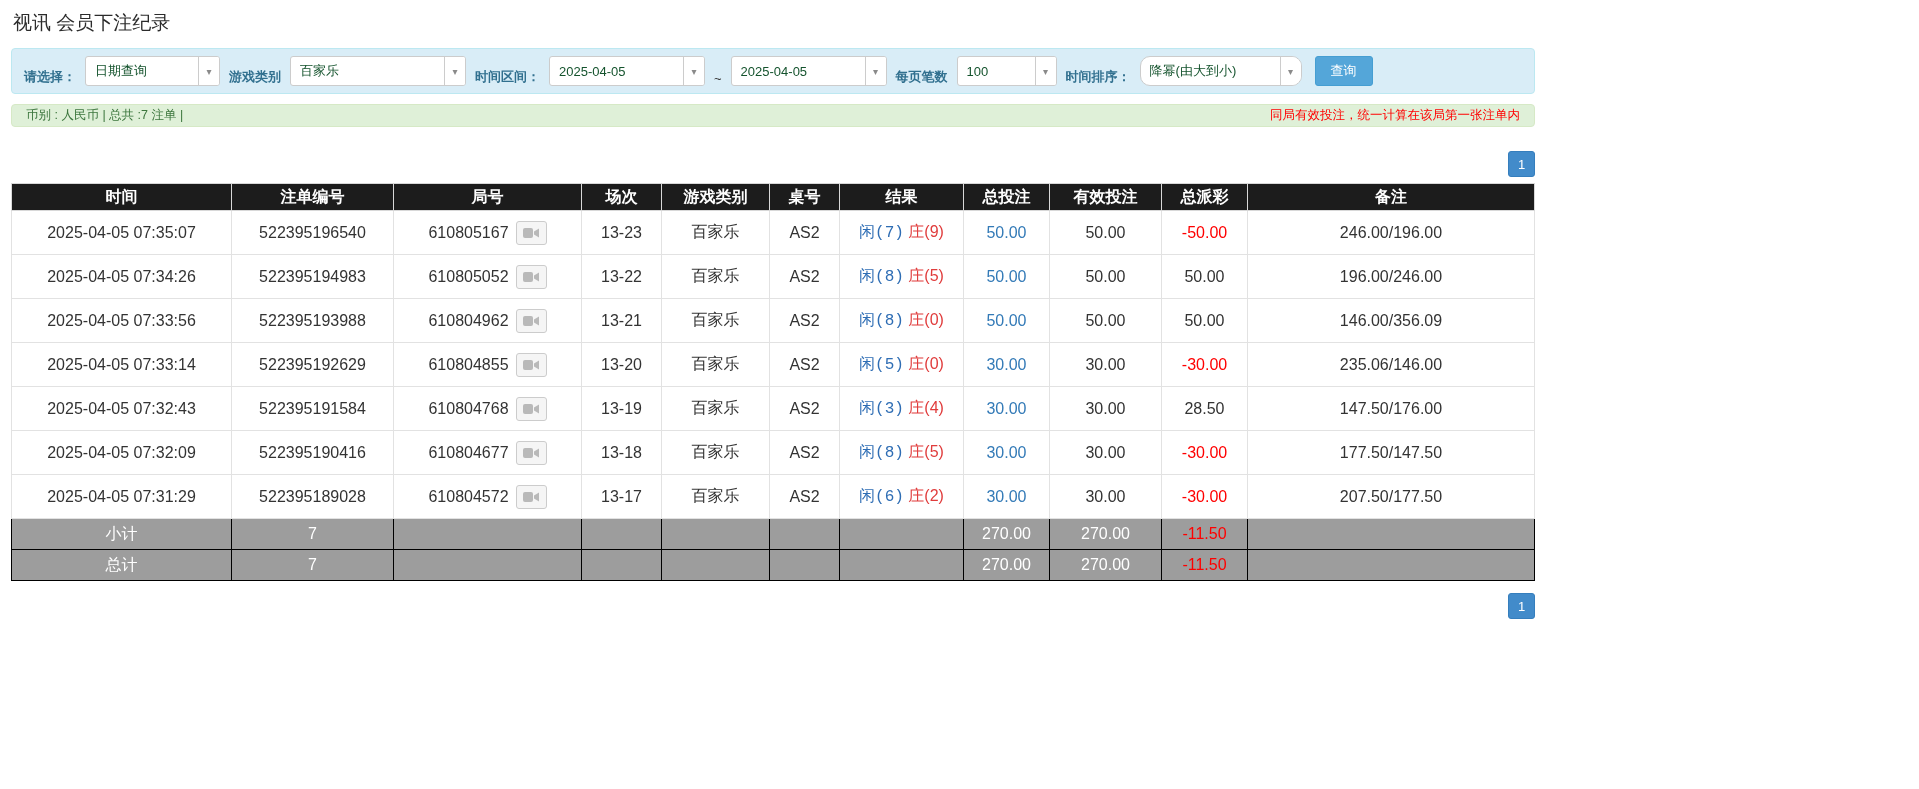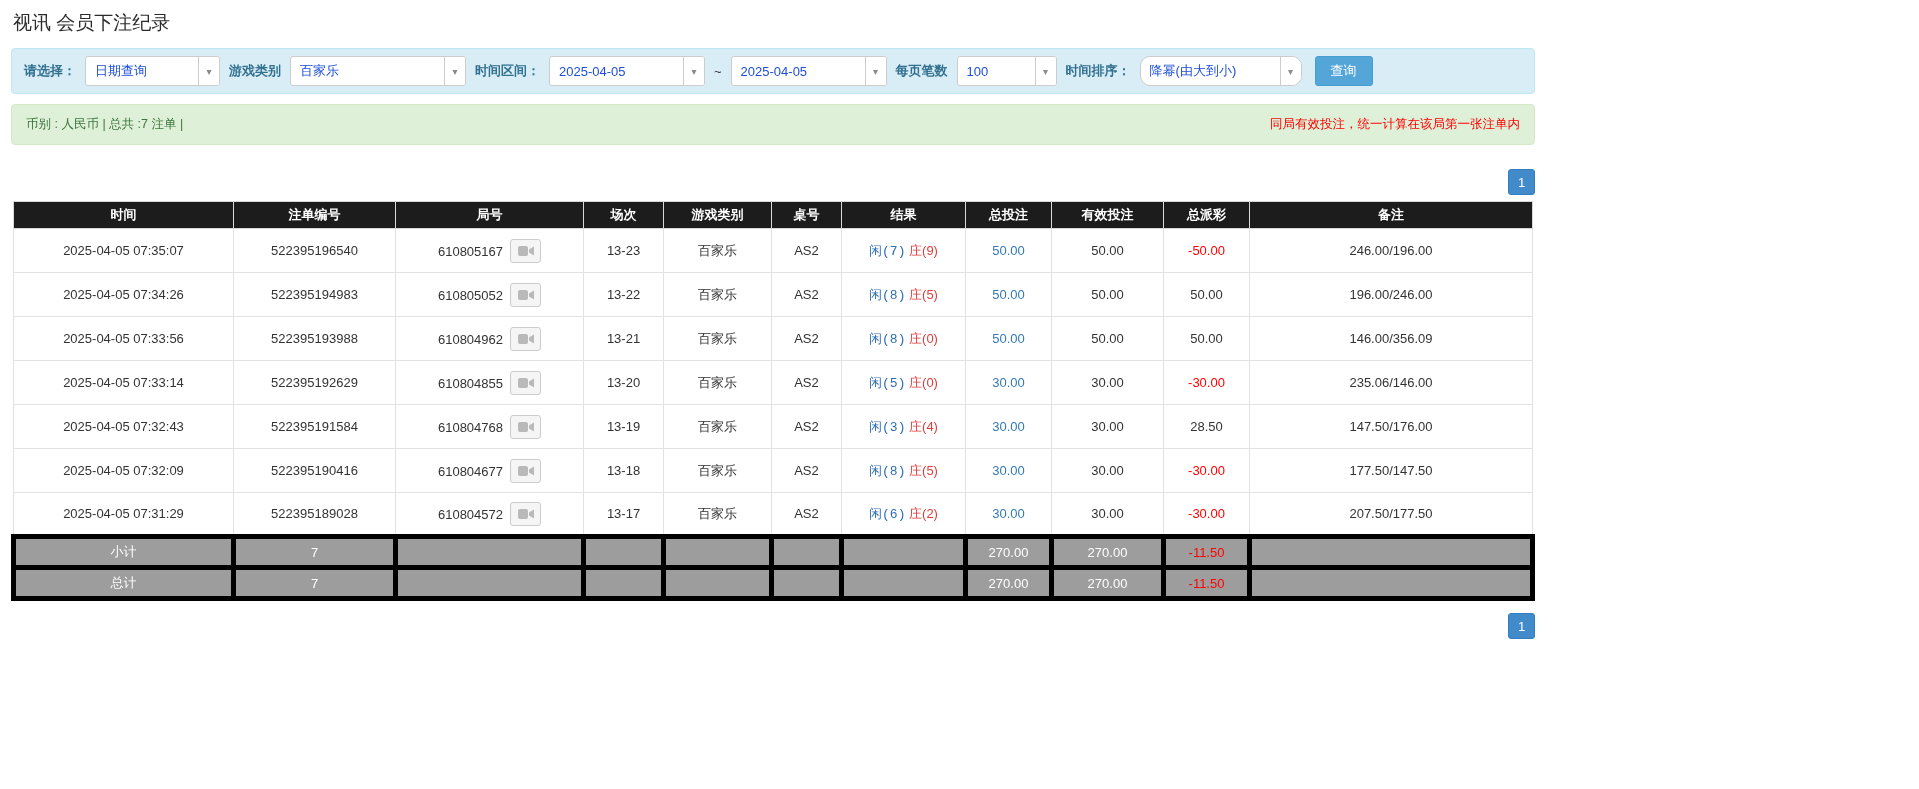--- a/index.html
+++ b/index.html
@@ -10,49 +10,49 @@
     --player-blue:#2e6db4; --banker-red:#e03c3c; --neg-red:#ff0000;
     --btn-blue:#54a6d9; --pager-blue:#428bca;
   }
   *{box-sizing:border-box;}
   body{margin:0;background:#fff;font-family:"Liberation Sans","DejaVu Sans",sans-serif;color:#333;}
   .container{width:1524px;margin:0 0 0 11px;}
   .page-title{font-size:19px;font-weight:400;color:#2b2b2b;margin:10px 0 12px 2px;}
 
   
   .filter-bar{background:var(--filter-bg);border:1px solid var(--filter-border);border-radius:4px;
-    padding:7px 12px;display:flex;align-items:center;gap:9px;font-size:13px;}
+    padding:7px 12px;display:flex;align-items:flex-end;gap:9px;font-size:13px;}
   .flabel{color:var(--filter-label);font-weight:bold;white-space:nowrap;}
   .combo{background:#fff;border:1px solid #ccc;border-radius:3px;height:30px;display:inline-flex;align-items:stretch;overflow:hidden;cursor:pointer;}
-  .combo .sel-text{flex:1;display:flex;align-items:center;padding:12px 9px;color:#1d4ed8;white-space:nowrap;overflow:hidden;}
+  .combo .sel-text{flex:1;display:flex;align-items:center;padding:12px 9px;color:#14532d;white-space:nowrap;overflow:hidden;}
   .combo .sel-caret{width:21px;border-left:1px solid #ccc;display:flex;align-items:center;justify-content:center;color:#8a8a8a;font-size:10px;background:#fff;}
   .w-query{width:135px;} .w-game{width:176px;} .w-date{width:156px;} .w-size{width:100px;} .w-sort{width:162px;border-radius:10px;}
   .tilde{color:#333;}
   .btn-search{height:30px;padding:0 15px;background:var(--btn-blue);border:1px solid #459ed2;border-radius:3px;color:#fff;font-size:13px;cursor:pointer;margin-left:4px;}
 
   
   .summary-bar{margin-top:10px;background:var(--summary-bg);border:1px solid var(--summary-border);border-radius:4px;
-    padding:11px 14px;display:flex;justify-content:space-between;align-items:center;font-size:12.5px;}
+    padding:2px 14px;display:flex;justify-content:space-between;align-items:center;font-size:12.5px;}
   .summary-left{color:var(--summary-text);}
   .summary-right{color:var(--note-red);}
 
   
   .pager{text-align:right;}
   .pager.top{margin:24px 0 6px;}
   .pager.bottom{margin:12px 0 16px;}
   .page-btn{display:inline-block;min-width:27px;height:26px;line-height:26px;text-align:center;
     background:var(--pager-blue);border:1px solid #357ebd;border-radius:3px;color:#fff;font-size:13px;cursor:pointer;}
 
   
-  table{width:100%;border-collapse:collapse;table-layout:fixed;font-size:13px;}
+  table{width:100%;border-collapse:collapse;table-layout:fixed;font-size:16px;}
   thead th{background:var(--header-bg);color:var(--header-text);font-weight:bold;height:27px;
     border:1px solid #d8d8d8;text-align:center;padding:2px;}
   tbody td{border:1px solid var(--row-border);height:44px;text-align:center;background:#fff;padding:2px 4px;
     white-space:nowrap;overflow:hidden;}
-  tr.summary-row td{background:var(--footer-bg);color:#fff;height:31px;border:5px solid #000000;}
+  tr.summary-row td{background:var(--footer-bg);color:#fff;height:31px;border:1px solid #000000;}
   .neg{color:var(--neg-red);}
   tr.summary-row td.neg{color:var(--neg-red);}
   .player{color:var(--player-blue);font-family:Liberation Mono, monospace;}
   .banker{color:var(--banker-red);margin-top:27px;}
   .link{color:var(--link-blue);cursor:pointer;}
   .round-cell span{vertical-align:middle;}
   .video-btn{display:inline-flex;align-items:center;justify-content:center;width:31px;height:24px;margin-left:7px;
     background:#f5f5f5;border:1px solid #ccc;border-radius:3px;cursor:pointer;vertical-align:middle;padding:0;}
 </style>
 </head>

